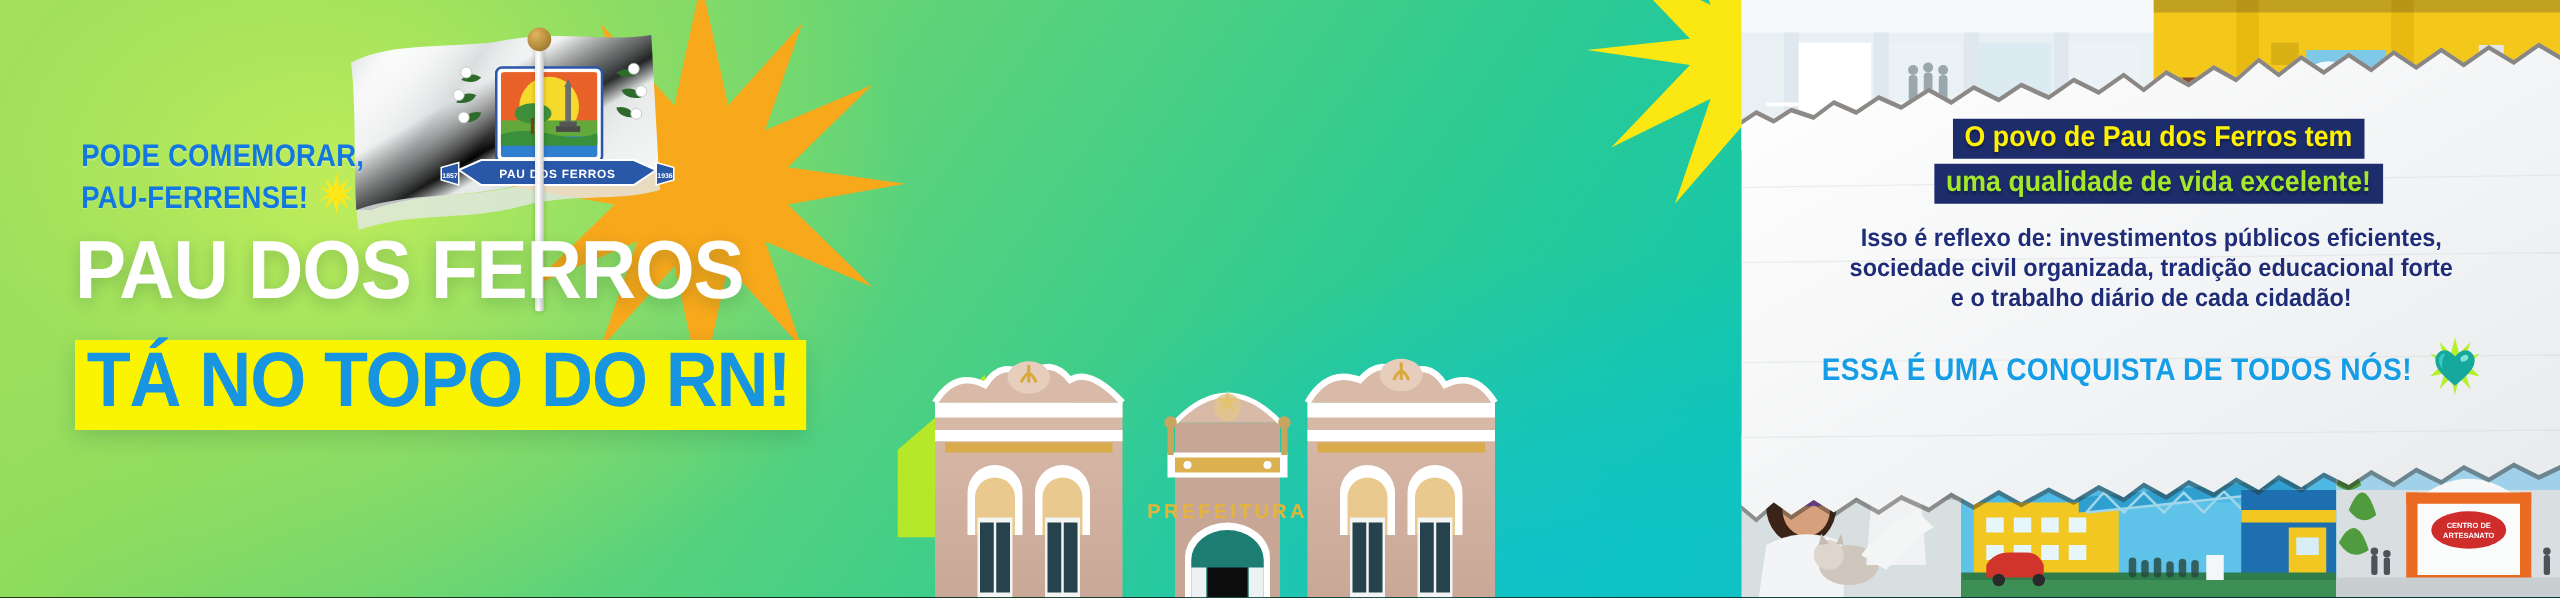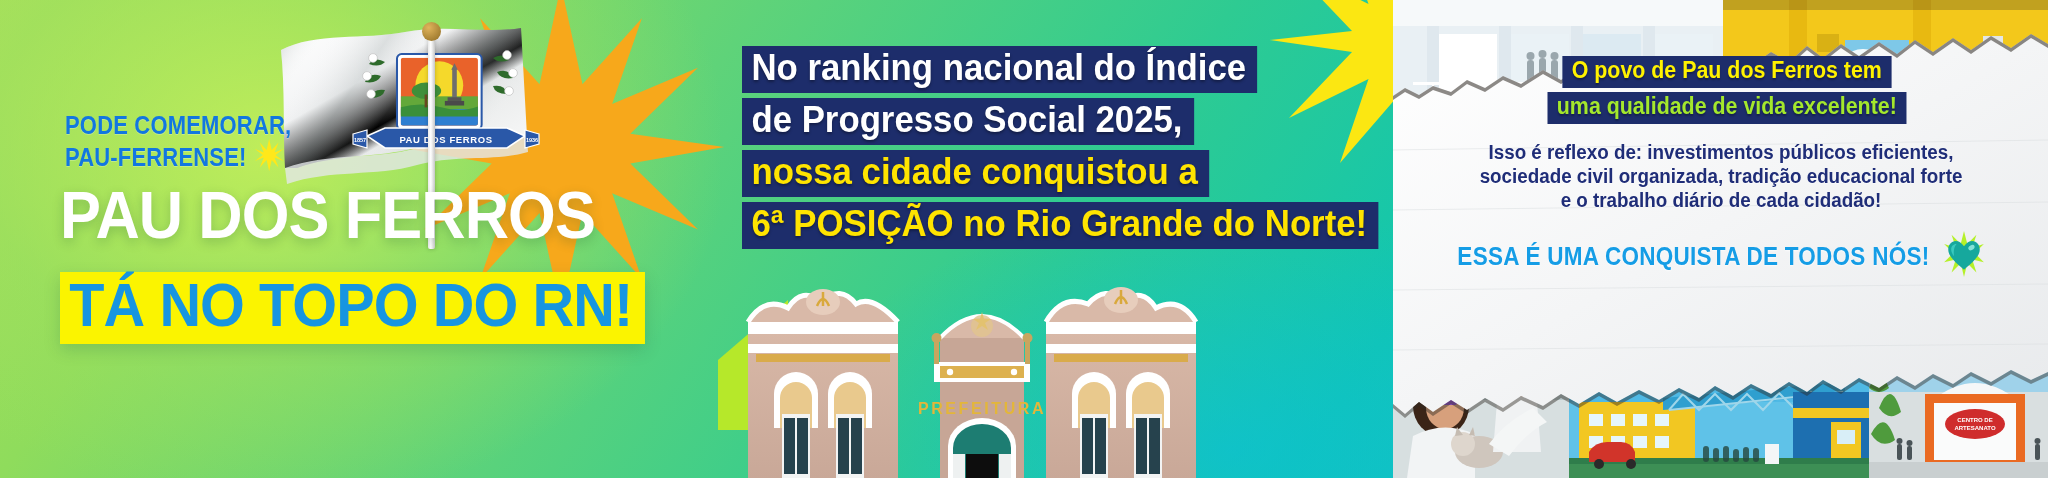--- a/index.html
+++ b/index.html
@@ -209,26 +209,20 @@
       </span>
     </div>
   </div>
 
   <div class="headline">PAU DOS FERROS</div>
 
   <div class="headline-band">
     <span>TÁ NO TOPO DO RN!</span>
   </div>
 
-  <div class="center-block">
-    <div class="cline">No ranking nacional do Índice</div>
-    <div class="cline">de Progresso Social 2025,</div>
-    <div class="cline yellow">nossa cidade conquistou a</div>
-    <div class="cline yellow">6ª POSIÇÃO no Rio Grande do Norte!</div>
-  </div>
 
   <div class="burst" style="left:718px;top:300px;">
     <svg width="70" height="130" viewBox="0 0 70 130">
         <polygon fill="#b6e82a" points="70,0 70,130 0,130 0,60"></polygon>
       </svg>
   </div>
 
   <div class="building">
     <svg width="500" height="200" viewBox="0 0 500 200">
       <defs>
@@ -549,21 +543,21 @@
         <g stroke="#d8dcde" stroke-width="1" opacity=".5">
           <line x1="0" y1="150" x2="655" y2="140"></line>
           <line x1="0" y1="210" x2="655" y2="202"></line>
           <line x1="0" y1="290" x2="655" y2="284"></line>
           <line x1="0" y1="350" x2="655" y2="344"></line>
         </g>
       </svg>
     </div>
 
     <div class="rtext">
-      <div style="padding-top:56px;margin-left:12px;">
+      <div style="padding-top:95px;margin-left:12px;">
         <span class="rline y">O povo de Pau dos Ferros tem</span>
         <span class="rline g">uma qualidade de vida excelente!</span>
       </div>
       <div class="rbody">
         <div>Isso é reflexo de: investimentos públicos eficientes,</div>
         <div>sociedade civil organizada, tradição educacional forte</div>
         <div>e o trabalho diário de cada cidadão!</div>
       </div>
       <div class="rfinal">
         <span>ESSA É UMA CONQUISTA DE TODOS NÓS!</span>

